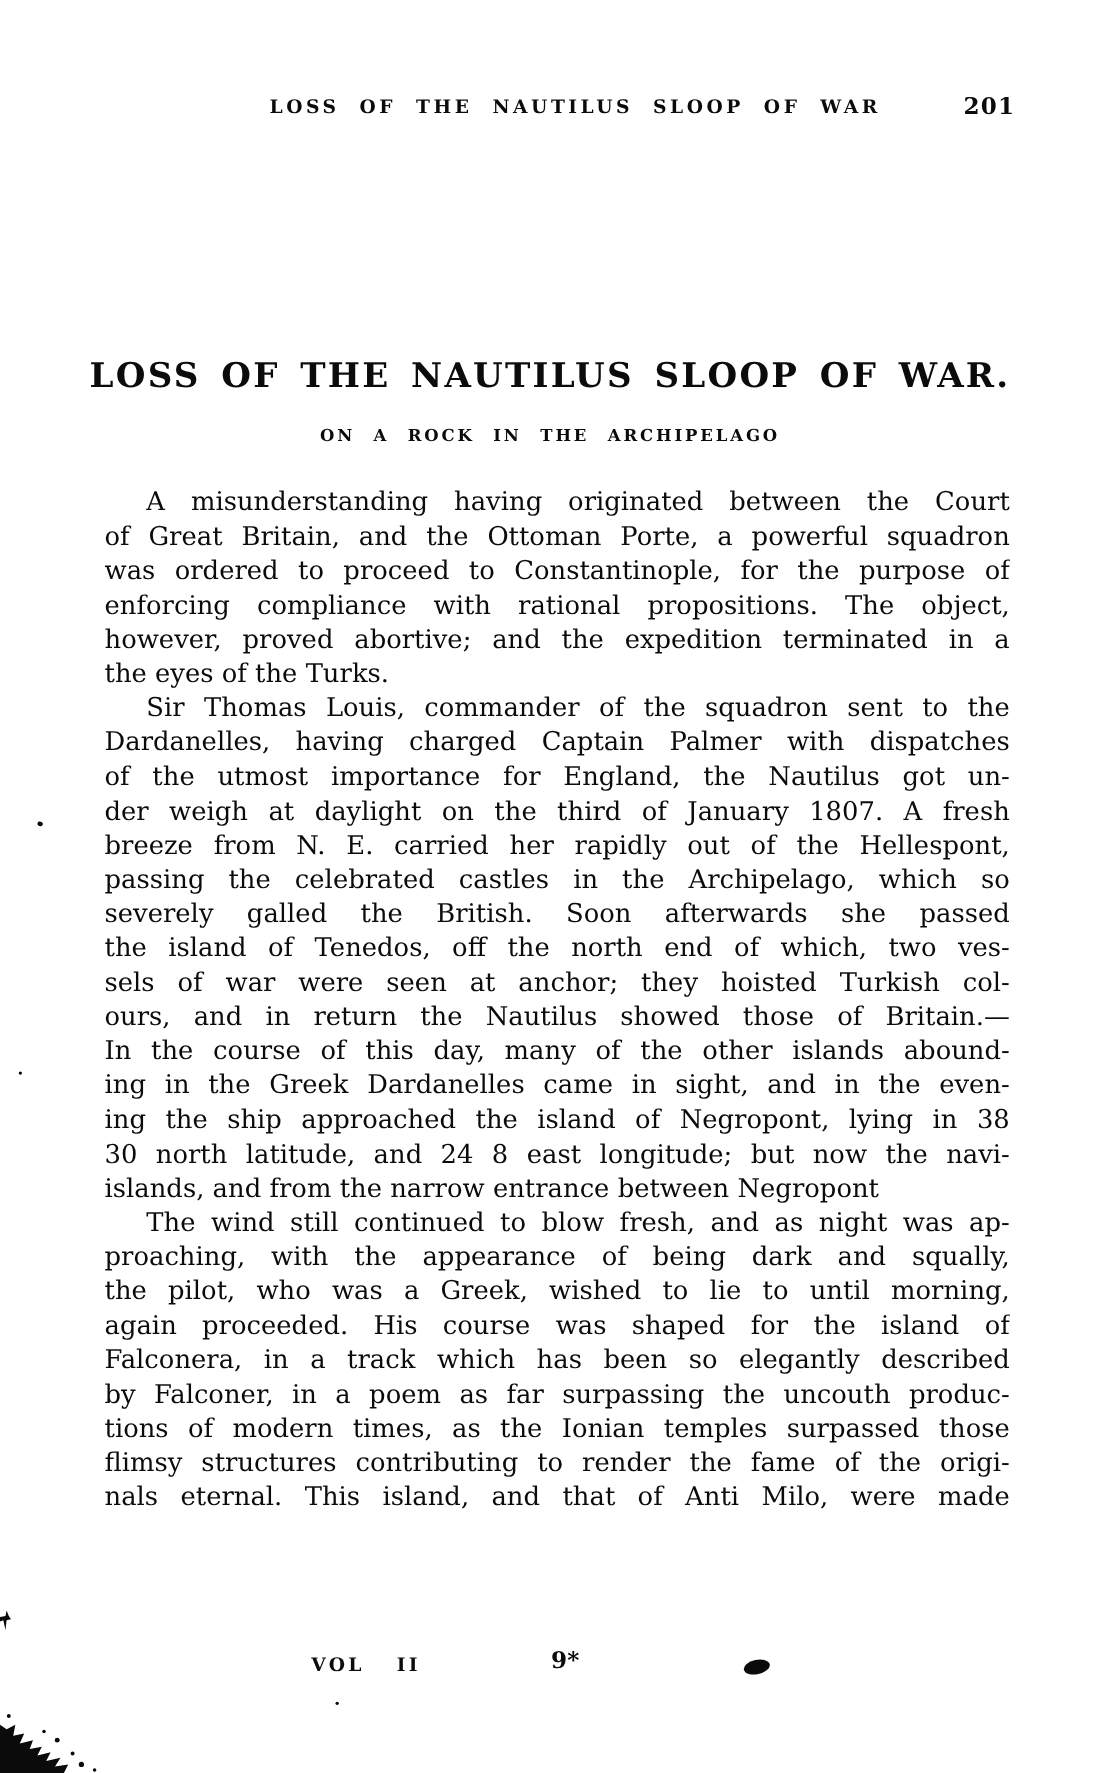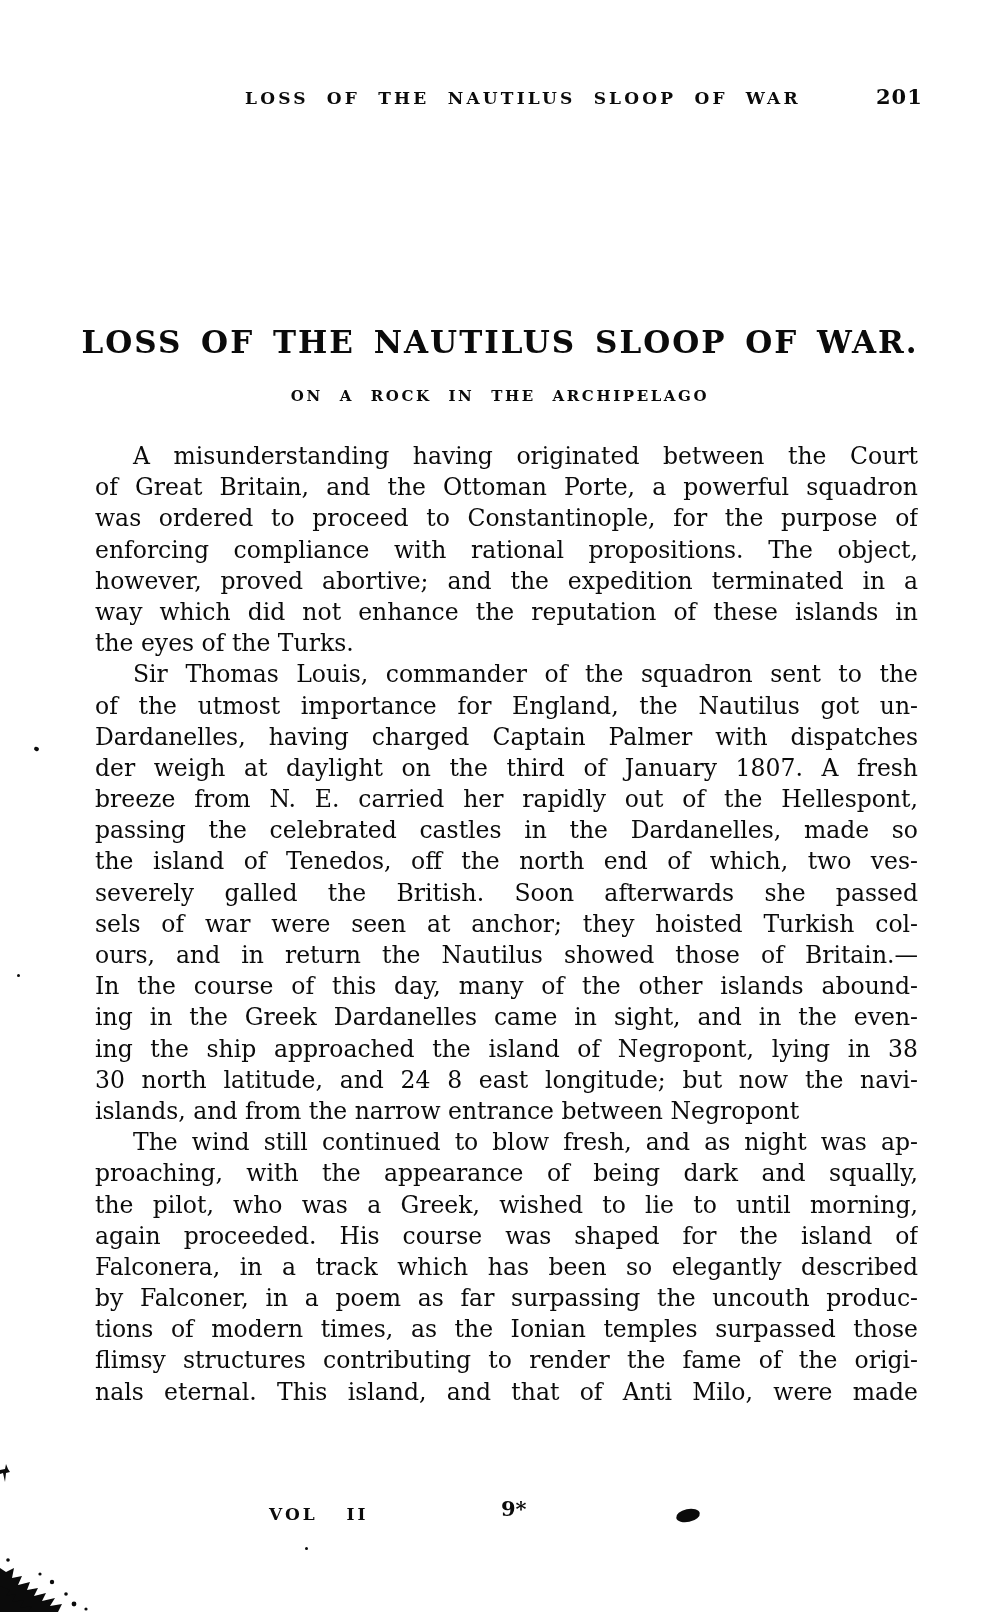--- a/index.html
+++ b/index.html
@@ -55,21 +55,21 @@
   .paragraph .line:last-child{
     -moz-text-align-last:left;
     text-align-last:left;
   }
   .paragraph.continues .line:last-child{
     -moz-text-align-last:justify;
     text-align-last:justify;
   }
   
   .footer-volume{
-    position:absolute;top:1504px;left:269px;
+    position:absolute;top:1504px;left:283px;
     font-size:17px;font-weight:700;
     letter-spacing:3px;word-spacing:20px;
   }
   .footer-signature{
     position:absolute;top:1496px;left:501px;
     font-size:21px;font-weight:600;
   }
   
   .ink{position:absolute;background:#0b0b0b;border-radius:50%;}
   .ink-footer-blob{top:1509px;left:676px;width:24px;height:13px;transform:rotate(-12deg);}
@@ -90,32 +90,31 @@
   <div class="chapter-title">LOSS OF THE NAUTILUS SLOOP OF WAR.</div>
   <div class="chapter-subtitle">ON A ROCK IN THE ARCHIPELAGO</div>
 
   <div class="body-text">
     <div class="paragraph">
         <div class="line">A misunderstanding having originated between the Court</div>
         <div class="line">of Great Britain, and the Ottoman Porte, a powerful squadron</div>
         <div class="line">was ordered to proceed to Constantinople, for the purpose of</div>
         <div class="line">enforcing compliance with rational propositions.  The object,</div>
         <div class="line">however, proved abortive; and the expedition terminated in a</div>
-        <div class="line">way which did not enhance the reputation of these islands in</div>
         <div class="line">the eyes of the Turks.</div>
       </div>
     <div class="paragraph">
         <div class="line">Sir Thomas Louis, commander of the squadron sent to the</div>
+        <div class="line">Dardanelles, having charged Captain Palmer with dispatches</div>
         <div class="line">of the utmost importance for England, the Nautilus got un-</div>
-        <div class="line">Dardanelles, having charged Captain Palmer with dispatches</div>
         <div class="line">der weigh at daylight on the third of January 1807.  A fresh</div>
         <div class="line">breeze from N. E. carried her rapidly out of the Hellespont,</div>
-        <div class="line">passing the celebrated castles in the Dardanelles, made so</div>
+        <div class="line">passing the celebrated castles in the Archipelago, which so</div>
+        <div class="line">severely galled the British.  Soon afterwards she passed</div>
         <div class="line">the island of Tenedos, off the north end of which, two ves-</div>
-        <div class="line">severely galled the British.  Soon afterwards she passed</div>
         <div class="line">sels of war were seen at anchor; they hoisted Turkish col-</div>
         <div class="line">ours, and in return the Nautilus showed those of Britain.—</div>
         <div class="line">In the course of this day, many of the other islands abound-</div>
         <div class="line">ing in the Greek Dardanelles came in sight, and in the even-</div>
         <div class="line">ing the ship approached the island of Negropont, lying in 38</div>
         <div class="line">30 north latitude, and 24 8 east longitude; but now the navi-</div>
         <div class="line">islands, and from the narrow entrance between Negropont</div>
       </div>
     <div class="paragraph continues">
         <div class="line">The wind still continued to blow fresh, and as night was ap-</div>

